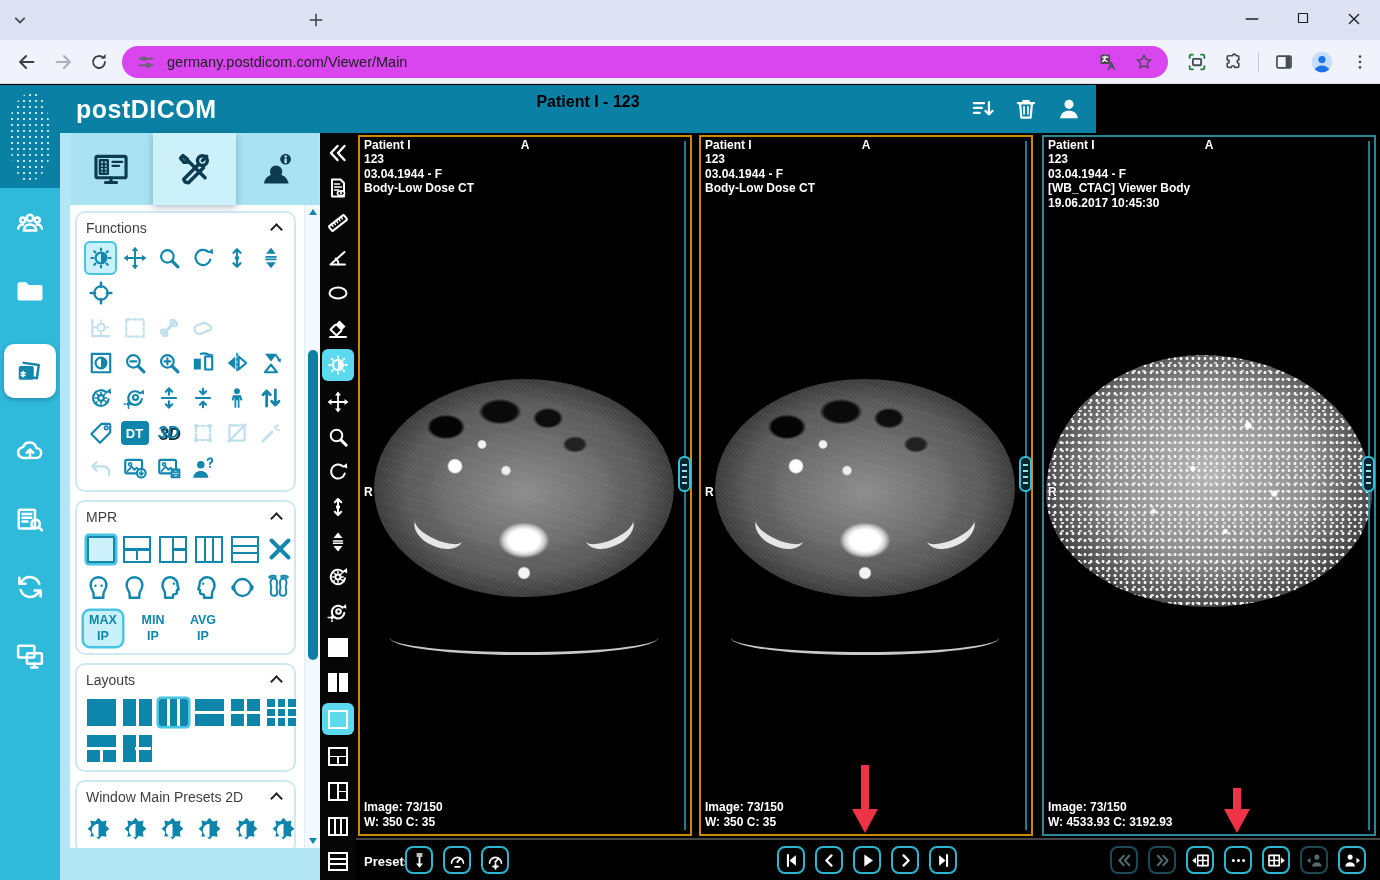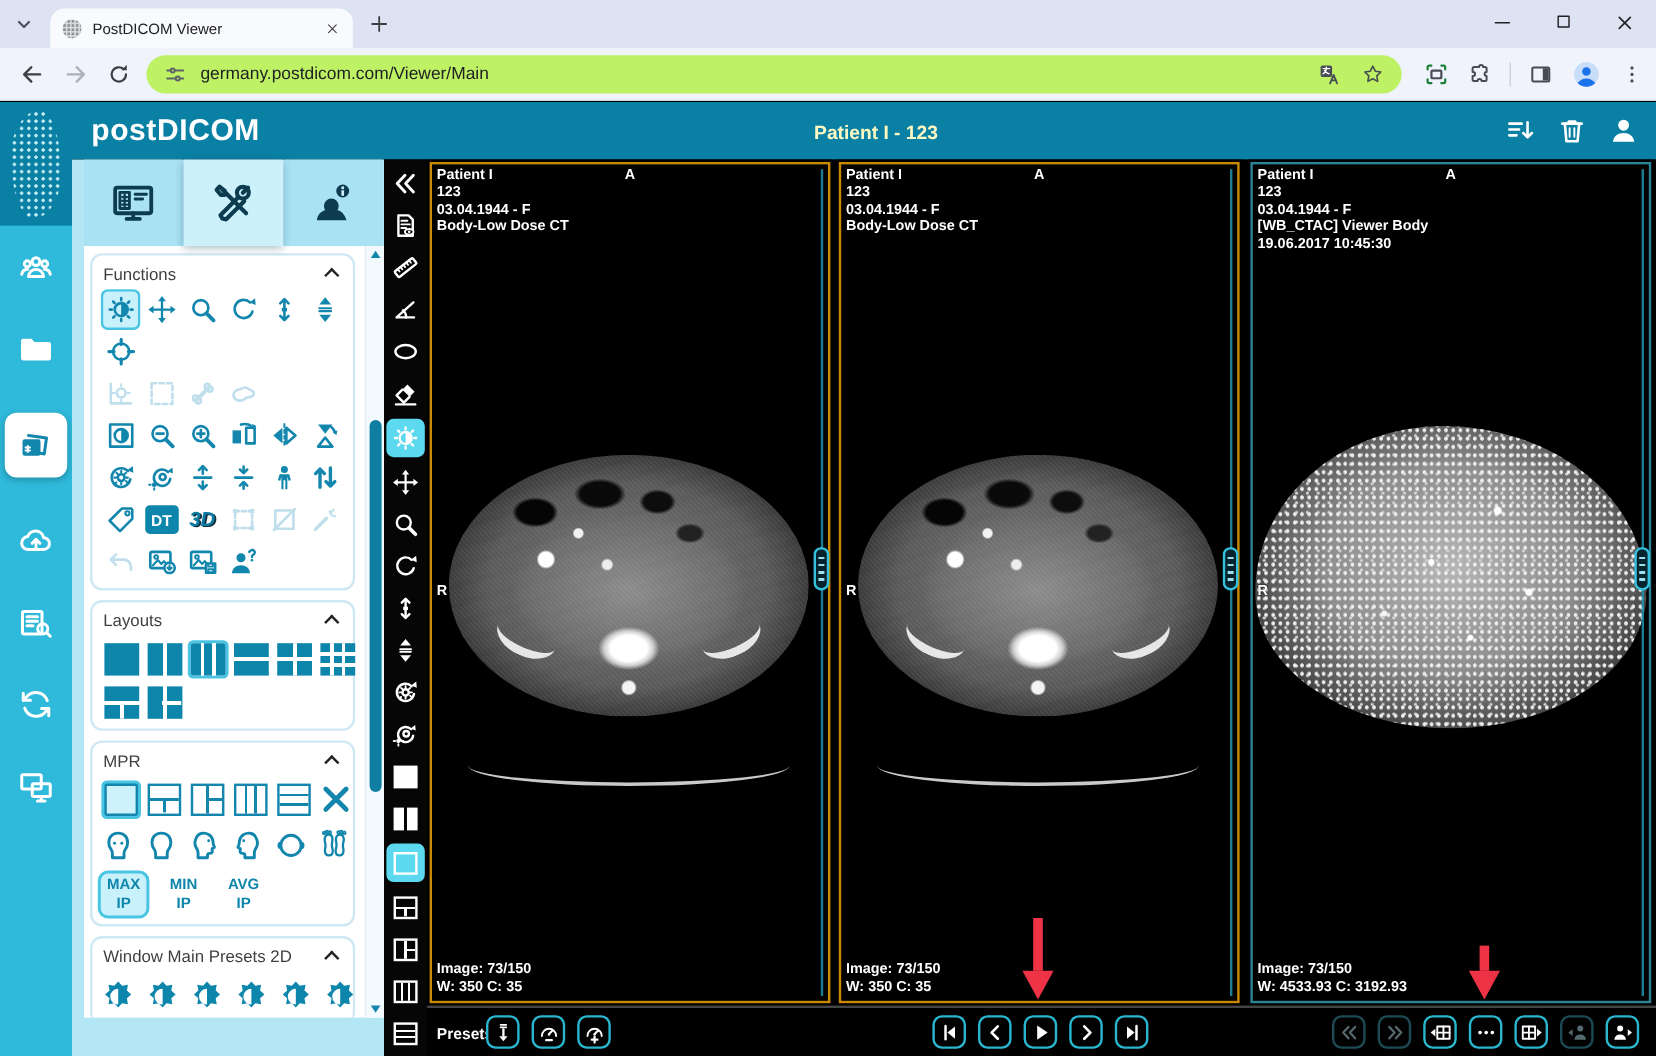--- a/index.html
+++ b/index.html
@@ -14,30 +14,30 @@
 .tabstrip{position:absolute;left:0;top:0;width:1380px;height:40px;background:#dee3f3}
 .tsbtn{position:absolute;left:10px;top:10px;color:#4a4f57}
 .tab{position:absolute;left:42px;top:7px;width:252px;height:33px;background:#f9fafe;border-radius:12px 12px 0 0;display:flex;align-items:center;padding:0 10px;gap:9px}
 .favicon{width:16px;height:16px;border-radius:50%;background-color:#d9d9d9;background-image:radial-gradient(#8a8f98 1px,transparent 1.3px);background-size:3.5px 3.5px}
 .tabtitle{font-size:12.5px;color:#202124;white-space:nowrap;overflow:hidden;flex:1}
 .tabclose{color:#444}
 .newtab{position:absolute;left:306px;top:10px;color:#3c4043}
 .winctl{position:absolute;right:16px;top:9px;display:flex;gap:32px;color:#202124}
 .chromebar{position:absolute;left:0;top:40px;width:1380px;height:44px;background:#f0f3fc;border-bottom:1px solid #d8dbe4}
 .navic{position:absolute;top:11px;color:#3c4043}
-.urlpill{position:absolute;left:122px;top:6px;width:1046px;height:32px;background:#bef264;border-radius:16px;display:flex;align-items:center;padding:0 14px;gap:11px}
+.urlpill{position:absolute;left:122px;top:6px;width:1046px;height:32px;background:#d946ef;border-radius:16px;display:flex;align-items:center;padding:0 14px;gap:11px}
 .urltext{font-size:14.5px;color:#202124}
 .pillright{margin-left:auto;display:flex;gap:16px;color:#474c54;align-items:center}
 .cicons{position:absolute;right:10px;top:9px;display:flex;align-items:center;gap:15px;color:#474c54}
 .cdivider{width:1px;height:20px;background:#c6cad2}
 
 
-.apphead{position:absolute;left:0;top:85px;width:1380px;height:48px;background:#0a80a4}
+.apphead{position:absolute;left:0;top:85px;width:1096px;height:48px;background:#0a80a4}
 .applogo{position:absolute;left:76px;top:10px;color:#fff;font-size:25px;font-weight:bold;letter-spacing:.5px}
-.apptitle{position:absolute;left:calc(50% + 40px);transform:translateX(-50%);top:18px;color:#fef9c3;font-weight:bold;font-size:16px}
+.apptitle{position:absolute;left:calc(50% + 40px);transform:translateX(-50%);top:8px;color:#000000;font-weight:bold;font-size:16px}
 .headicons{position:absolute;right:14px;top:11px;display:flex;gap:17px;color:#fff}
 
 
 .sidebar{position:absolute;left:0;top:85px;width:60px;height:795px;background:#2fb9da}
 .logoblock{position:relative;width:60px;height:103px;background:#0a80a4}
 .logodots{position:absolute;left:9px;top:7px;width:42px;height:90px;background-image:radial-gradient(#bfeaf2 1.2px,transparent 1.5px);background-size:6px 6px;border-radius:58% 42% 55% 45%/42% 58% 42% 58%}
 .sideicons{display:flex;flex-direction:column;align-items:center;margin-top:20px;gap:38px}
 .snav{width:52px;height:30px;display:flex;align-items:center;justify-content:center;color:#fff}
 .snav svg{width:30px;height:30px}
 .snav.active{background:#fff;border-radius:10px;height:54px;color:#1286ad;box-shadow:0 2px 5px rgba(0,50,70,.3)}
@@ -567,29 +567,20 @@
 </svg>
 
 <div class="screen">
 
   <div class="tabstrip">
     <span class="tsbtn">
         <svg class="ic s20">
           <use href="#i-chevd"></use>
         </svg>
       </span>
-    <div class="tab">
-      <span class="favicon"></span>
-      <span class="tabtitle">PostDICOM Viewer</span>
-      <span class="tabclose">
-          <svg class="ic s14">
-            <use href="#i-close"></use>
-          </svg>
-        </span>
-    </div>
     <span class="newtab">
         <svg class="ic s20">
           <use href="#i-plus"></use>
         </svg>
       </span>
     <div class="winctl">
       <span>
           <svg class="ic s20">
             <use href="#i-min"></use>
           </svg>
@@ -924,20 +915,86 @@
             </span>
             <span class="fic">
               <svg class="ic">
                 <use href="#i-personq"></use>
               </svg>
             </span>
           </div>
       </div>
       <div class="sec">
         <div class="sechead">
+          <span>MPR</span>
+          <span class="chev"></span>
+        </div>
+        <div class="lgrid">
+
+        <span class="lcell">
+              <i class="mtl m1 sel"></i>
+            </span>
+            <span class="lcell">
+              <i class="mtl mt2"></i>
+            </span>
+            <span class="lcell">
+              <i class="mtl ml2"></i>
+            </span>
+            <span class="lcell">
+              <i class="mtl m3c"></i>
+            </span>
+            <span class="lcell">
+              <i class="mtl m3r"></i>
+            </span>
+            <span class="lcell">
+              <i class="mtl mx"></i>
+            </span>
+          </div>
+        <div class="mheads">
+
+        <span>
+              <svg class="ic">
+                <use href="#i-headfront"></use>
+              </svg>
+            </span>
+            <span>
+              <svg class="ic">
+                <use href="#i-headplain"></use>
+              </svg>
+            </span>
+            <span>
+              <svg class="ic">
+                <use href="#i-headright"></use>
+              </svg>
+            </span>
+            <span>
+              <svg class="ic">
+                <use href="#i-headleft"></use>
+              </svg>
+            </span>
+            <span>
+              <svg class="ic">
+                <use href="#i-headtop"></use>
+              </svg>
+            </span>
+            <span>
+              <svg class="ic">
+                <use href="#i-feet"></use>
+              </svg>
+            </span>
+          </div>
+        <div class="modes">
+
+        <span class="mode sel">MAX IP</span>
+            <span class="mode">MIN IP</span>
+            <span class="mode">AVG IP</span>
+          </div>
+      </div>
+      <div class="sec">
+        <div class="sechead">
           <span>Layouts</span>
           <span class="chev"></span>
         </div>
         <div class="lgrid">
 
         <span class="lcell">
               <i class="ltl g1"></i>
             </span>
             <span class="lcell">
               <i class="ltl g2c"></i>
@@ -953,86 +1010,20 @@
             </span>
             <span class="lcell">
               <i class="ltl g33"></i>
             </span>
             <span class="lcell">
               <i class="ltl gt2"></i>
             </span>
             <span class="lcell">
               <i class="ltl gl2"></i>
             </span>
-          </div>
-      </div>
-      <div class="sec">
-        <div class="sechead">
-          <span>MPR</span>
-          <span class="chev"></span>
-        </div>
-        <div class="lgrid">
-
-        <span class="lcell">
-              <i class="mtl m1 sel"></i>
-            </span>
-            <span class="lcell">
-              <i class="mtl mt2"></i>
-            </span>
-            <span class="lcell">
-              <i class="mtl ml2"></i>
-            </span>
-            <span class="lcell">
-              <i class="mtl m3c"></i>
-            </span>
-            <span class="lcell">
-              <i class="mtl m3r"></i>
-            </span>
-            <span class="lcell">
-              <i class="mtl mx"></i>
-            </span>
-          </div>
-        <div class="mheads">
-
-        <span>
-              <svg class="ic">
-                <use href="#i-headfront"></use>
-              </svg>
-            </span>
-            <span>
-              <svg class="ic">
-                <use href="#i-headplain"></use>
-              </svg>
-            </span>
-            <span>
-              <svg class="ic">
-                <use href="#i-headright"></use>
-              </svg>
-            </span>
-            <span>
-              <svg class="ic">
-                <use href="#i-headleft"></use>
-              </svg>
-            </span>
-            <span>
-              <svg class="ic">
-                <use href="#i-headtop"></use>
-              </svg>
-            </span>
-            <span>
-              <svg class="ic">
-                <use href="#i-feet"></use>
-              </svg>
-            </span>
-          </div>
-        <div class="modes">
-
-        <span class="mode sel">MAX IP</span>
-            <span class="mode">MIN IP</span>
-            <span class="mode">AVG IP</span>
           </div>
       </div>
       <div class="sec">
         <div class="sechead">
           <span>Window Main Presets 2D</span>
           <span class="chev"></span>
         </div>
         <div class="wlrow">
 
         <span>

